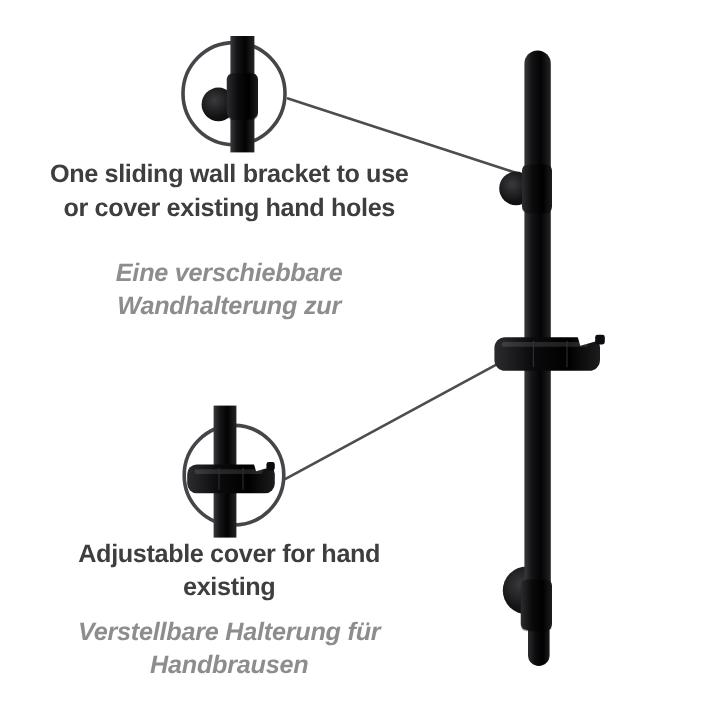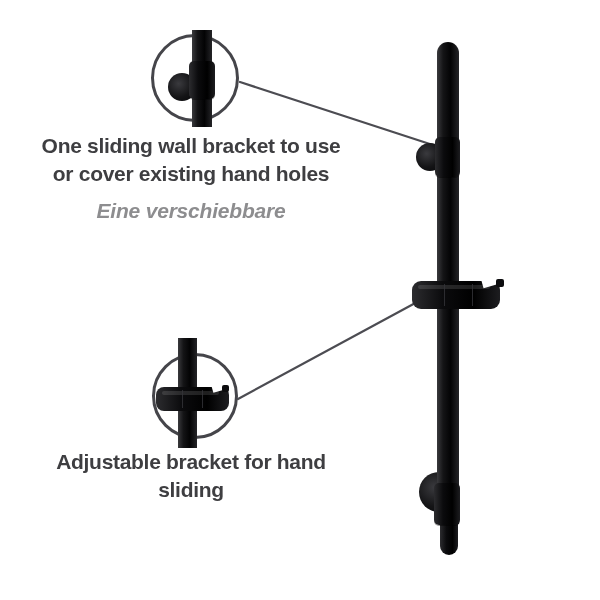--- a/index.html
+++ b/index.html
@@ -51,21 +51,21 @@
   .holder-inset .seam2{left:46px;}
   .holder-main .seam1{left:32px;}
   .holder-main .seam2{left:60px;}
 
   
   .caption{position:absolute;left:10px;width:362px;text-align:center;}
   .caption div{white-space:nowrap;}
   .caption-en{color:#3e3e41;font-weight:700;font-size:21px;line-height:28px;letter-spacing:-0.3px;}
   .caption-de{color:#8d8d8f;font-weight:700;font-style:italic;font-size:21px;line-height:28px;letter-spacing:-0.2px;}
   .caption-en-1{top:132px;}
-  .caption-de-1{top:197px;}
+  .caption-de-1{top:214px;}
   .caption-en-2{top:448px;}
   .caption-de-2{top:513px;}
 </style>
 </head>
 <body>
 
 <div class="stage">
 
   <svg class="callouts" viewBox="0 0 600 600">
     <line x1="240" y1="82" x2="436" y2="146"></line>
@@ -107,23 +107,26 @@
     </div>
   </div>
 
   <div class="caption caption-en caption-en-1">
     <div>One sliding wall bracket to use</div>
     <div>or cover existing hand holes</div>
   </div>
 
   <div class="caption caption-de caption-de-1">
     <div>Eine verschiebbare</div>
+    <div>Wandhalterung zur</div>
   </div>
 
   <div class="caption caption-en caption-en-2">
-    <div>Adjustable bracket for hand</div>
-    <div>sliding</div>
+    <div>Adjustable cover for hand</div>
+    <div>existing</div>
   </div>
 
   <div class="caption caption-de caption-de-2">
+    <div>Verstellbare Halterung für</div>
+    <div>Handbrausen</div>
   </div>
 
 </div>
 
 </body></html>

